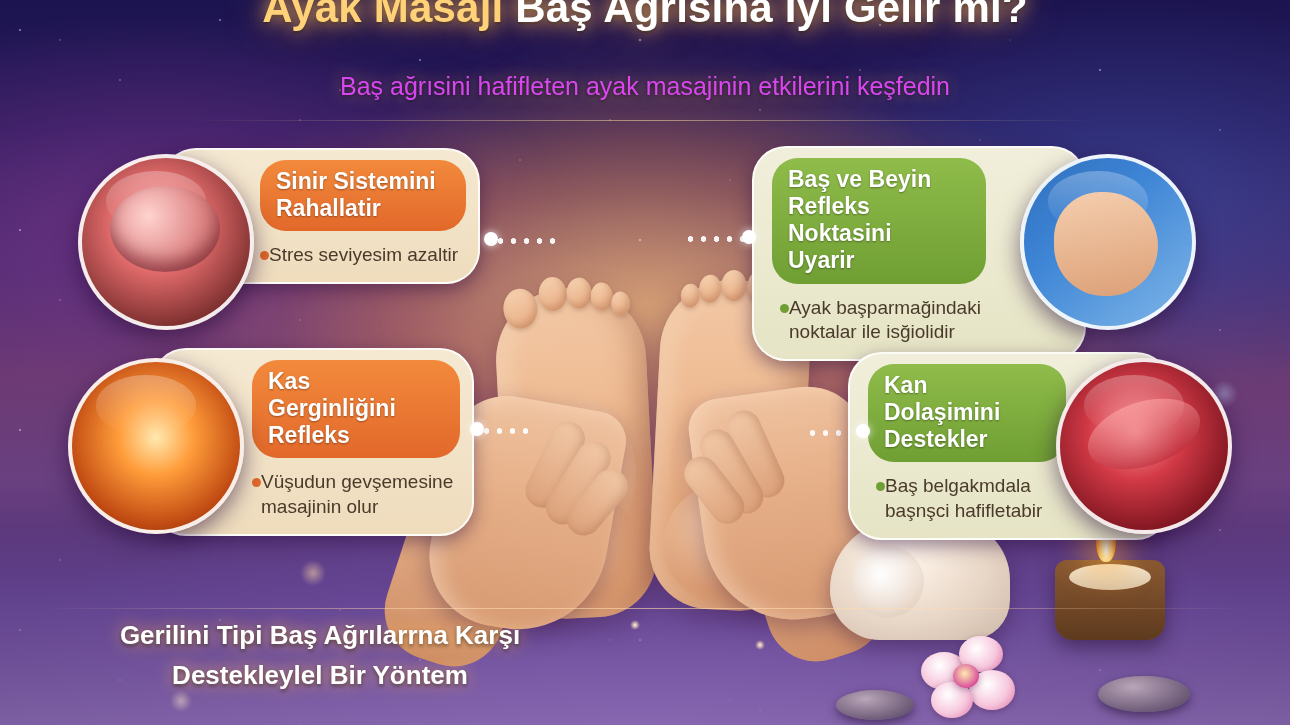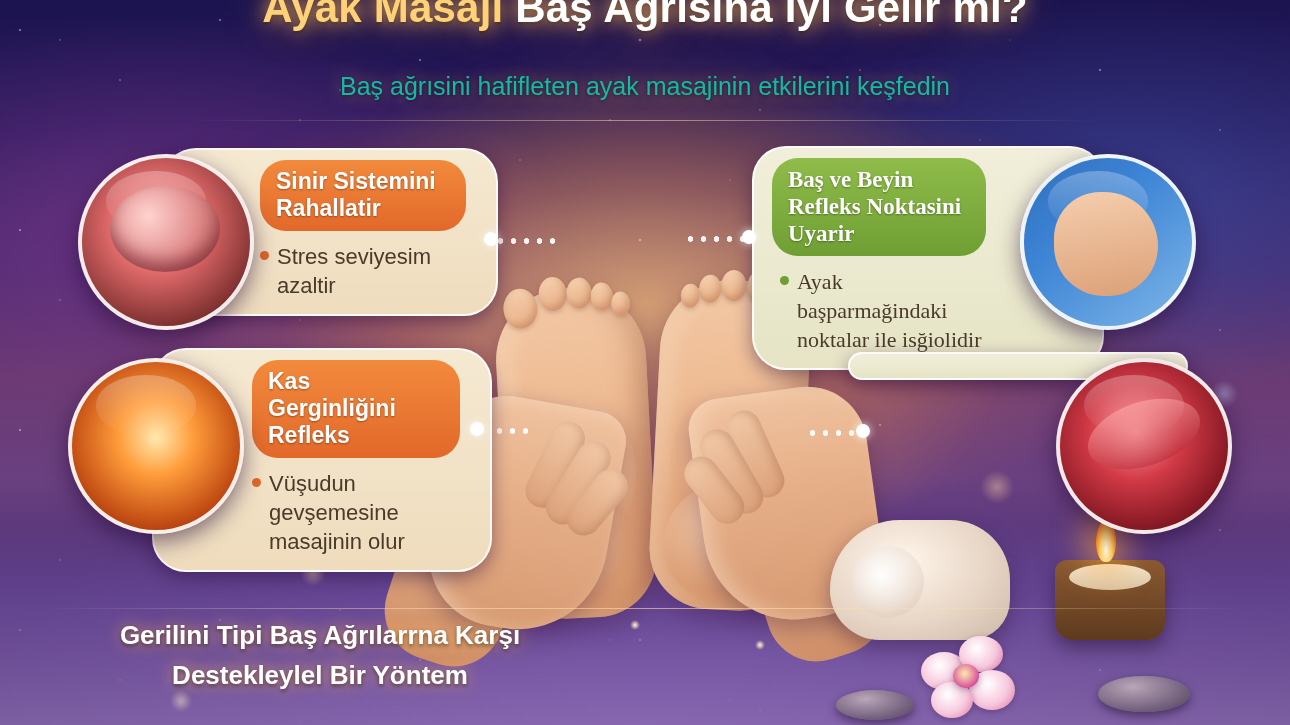--- a/index.html
+++ b/index.html
@@ -74,21 +74,21 @@
   }
   .title{
     font-size:42px;font-weight:bold;letter-spacing:.2px;
     color:#ffffff;
     text-shadow:0 0 18px rgba(255,190,90,.85), 0 0 38px rgba(255,150,50,.6), 0 2px 3px rgba(0,0,0,.55);
     white-space:nowrap;
   }
   .title .hl{ color:#ffd27a; }
   .subtitle{
     position:absolute;top:72px;left:0;right:0;text-align:center;z-index:40;
-    font-size:25px;color:#14b8a6;font-weight:500;
+    font-size:25px;color:#d946ef;font-weight:500;
     text-shadow:0 1px 4px rgba(0,0,0,.6), 0 0 16px rgba(255,190,110,.5);
   }
   .title-rule{
     position:absolute;top:120px;left:190px;right:190px;height:1px;z-index:39;
     background:linear-gradient(90deg, rgba(255,220,160,0) 0%, rgba(255,220,160,.55) 50%, rgba(255,220,160,0) 100%);
   }
 
   
   .photo{
     position:absolute;left:455px;top:240px;width:420px;height:485px;z-index:10;
@@ -176,39 +176,39 @@
     box-shadow:0 4px 10px rgba(30,10,40,.5);
   }
 
   
   .card{
     position:absolute;z-index:30;display:flex;align-items:stretch;
   }
   .card .pill{
     position:relative;
     border-radius:34px;
-    padding:10px 30px 14px 18px;
+    padding:10px 12px 14px 18px;
     box-shadow:0 6px 18px rgba(40,10,60,.45);
     border:2px solid rgba(255,255,255,.85);
   }
   .pill-orange{
     background:linear-gradient(180deg,#f5e9d2 0%, #efdcbd 100%);
   }
   .pill-green{
     background:linear-gradient(180deg,#f1efdb 0%, #e6e4c5 100%);
   }
   .card-head{
     border-radius:26px;padding:8px 16px 9px 16px;
     font-size:23px;font-weight:bold;color:#ffffff;line-height:1.18;
     text-shadow:0 1px 2px rgba(0,0,0,.35);
   }
   .head-orange{background:linear-gradient(180deg,#f28a3c 0%, #e2682a 100%);}
   .head-green{background:linear-gradient(180deg,#8fbc4a 0%, #6f9e33 100%);}
   .bullets{margin:10px 4px 0 8px;}
-  .bullet{display:flex;gap:8px;font-size:22px;color:#4a3a2a;line-height:1.3;margin-top:12px;}
+  .bullet{display:flex;gap:0;font-size:19px;color:#4a3a2a;line-height:1.3;margin-top:12px;}
   .dot{
     width:9px;height:9px;border-radius:50%;margin-top:8px;flex:none;
   }
   .dot-orange{background:#e2682a;}
   .dot-green{background:#6f9e33;}
 
   .circle{
     position:absolute;width:168px;height:168px;border-radius:50%;
     border:4px solid rgba(255,255,255,.9);
     box-shadow:0 8px 22px rgba(35,10,55,.55);
@@ -361,21 +361,21 @@
           <span>Stres seviyesim azaltir</span>
         </div>
       </div>
     </div>
     <div class="circle c-brain" style="left:0px;top:6px;">
       <div class="circle-sheen"></div>
     </div>
   </div>
 
   <div class="card" style="left:752px;top:146px;">
-    <div class="pill pill-green" style="width:300px;font-family:Liberation Serif, serif;">
+    <div class="pill pill-green" style="width:300px;">
       <div class="card-head head-green" style="margin-right:86px;white-space:pre-line;">Baş ve Beyin
 Refleks Noktasini
 Uyarir</div>
       <div class="bullets" style="margin-right:86px;">
         <div class="bullet">
           <span class="dot dot-green"></span>
           <span>Ayak başparmağindaki noktalar ile isğiolidir</span>
         </div>
       </div>
     </div>
@@ -395,20 +395,28 @@
         </div>
       </div>
     </div>
     <div class="circle c-muscle" style="left:0px;top:10px;">
       <div class="circle-sheen"></div>
     </div>
   </div>
 
   <div class="card" style="left:848px;top:352px;">
     <div class="pill pill-green" style="width:288px;">
+      <div class="card-head head-green" style="margin-right:90px;white-space:pre-line;">Kan Dolaşimini
+Destekler</div>
+      <div class="bullets" style="margin-right:90px;">
+        <div class="bullet">
+          <span class="dot dot-green"></span>
+          <span>Baş belgakmdala başnşci hafifletabir</span>
+        </div>
+      </div>
     </div>
     <div class="circle c-blood" style="left:208px;top:6px;">
       <div class="circle-sheen"></div>
     </div>
   </div>
 
   <div class="footer-rule"></div>
   <div class="footer">
     <div class="footer-line">Gerilini Tipi Baş Ağrılarrna Karşı</div>
     <div class="footer-line">Destekleylel Bir Yöntem</div>

